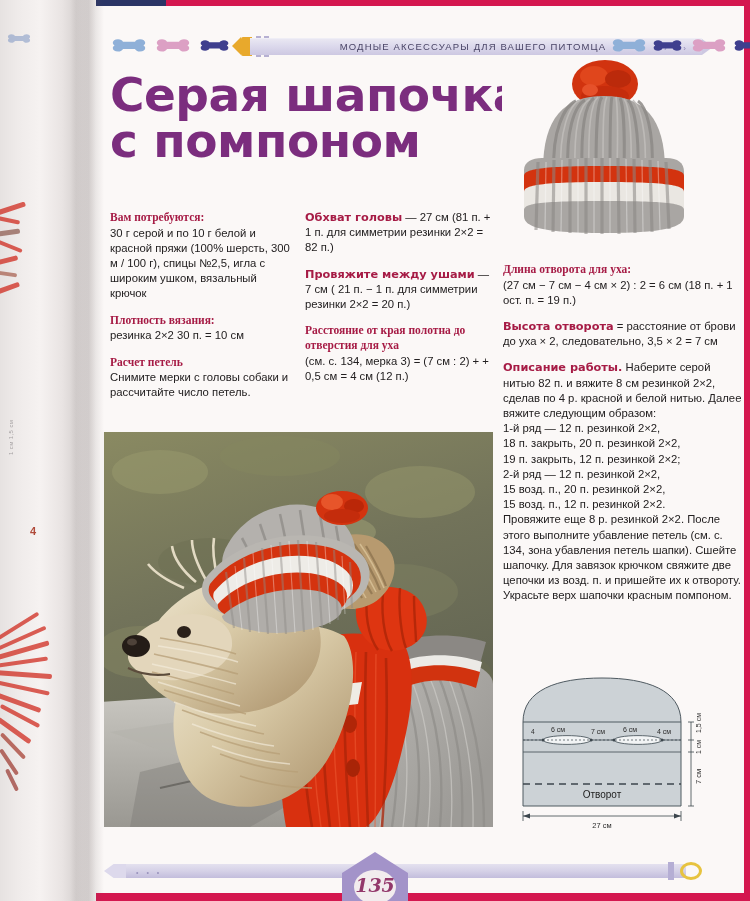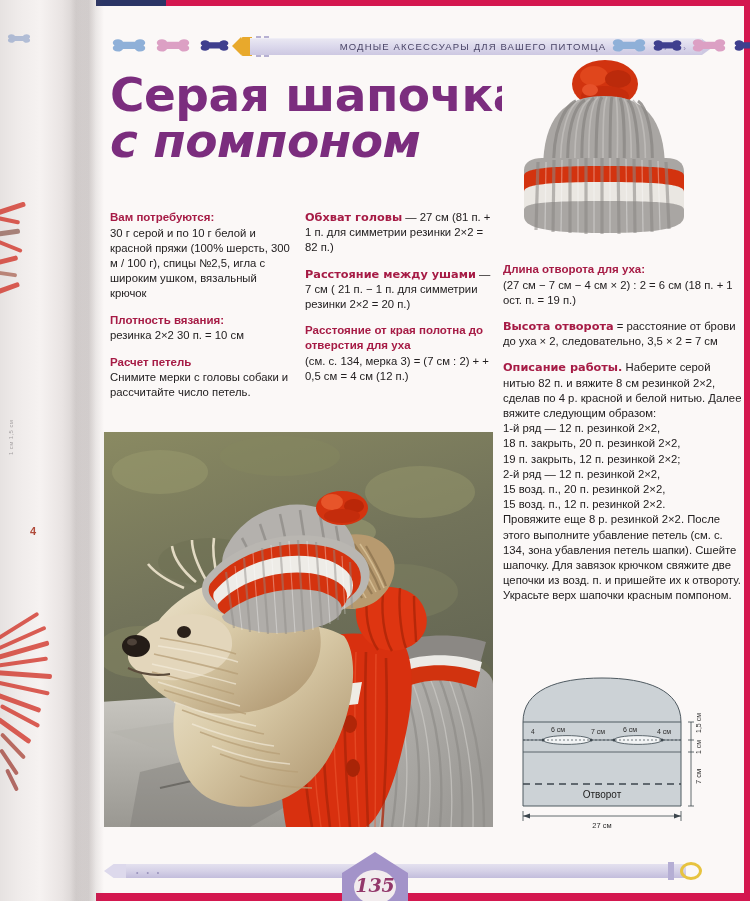--- a/index.html
+++ b/index.html
@@ -123,38 +123,38 @@
   }
 
   
   .title {
     position: absolute; top: 72px; left: 110px; width: 420px;
     font-size: 47px; line-height: 0.98; font-weight: bold;
     color: #7b2d7e;
     font-family: "DejaVu Sans", sans-serif;
     letter-spacing: -0.5px;
   }
-  .title .l2 { display: block; font-style: italic; }
+  .title .l2 { display: block; }
 
   
   .hat-photo {
     position: absolute; top: 58px; left: 502px; width: 238px; height: 190px;
     overflow: hidden;
   }
 
   
   .col { position: absolute; color: #2e2b2c; }
   .col-1 { top: 210px; left: 110px; width: 185px; }
   .col-2 { top: 210px; left: 305px; width: 190px; }
   .col-3 { top: 262px; left: 503px; width: 240px; }
 
   .h-sub {
     color: #a61b45; font-weight: bold;
     font-size: 11.5px; line-height: 1.28;
-    font-family: Liberation Sans, sans-serif;
+    font-family: Liberation Serif, serif;
     margin-bottom: 1px;
   }
   .h-inline { color: #a61b45; font-weight: bold; font-family: "DejaVu Sans", sans-serif; }
   .p {
     font-size: 11.3px; line-height: 1.345;
     font-family: "Liberation Sans", sans-serif;
     color: #232021;
   }
   .blk { margin-bottom: 11px; }
   .blk-tight { margin-bottom: 9px; }
@@ -378,21 +378,21 @@
   </div>
 
   <div class="col col-2">
     <div class="blk">
       <div class="p">
         <span class="h-inline">Обхват головы</span><span> — 27 см (81 п. + 1 п. для симметрии резинки 2×2 = 82 п.)</span>
       </div>
     </div>
     <div class="blk">
       <div class="p">
-        <span class="h-inline">Расстояние между ушами</span><span> — 7 см ( 21 п. − 1 п. для симметрии резинки 2×2  = 20 п.)</span>
+        <span class="h-inline">Провяжите между ушами</span><span> — 7 см ( 21 п. − 1 п. для симметрии резинки 2×2  = 20 п.)</span>
       </div>
     </div>
     <div class="blk">
       <div class="h-sub">Расстояние от края полотна до отверстия для уха</div>
       <div class="p">(см. с. 134, мерка 3) = (7 см : 2) + + 0,5 см = 4 см (12 п.)</div>
     </div>
   </div>
 
   <div class="col col-3">
     <div class="blk">

